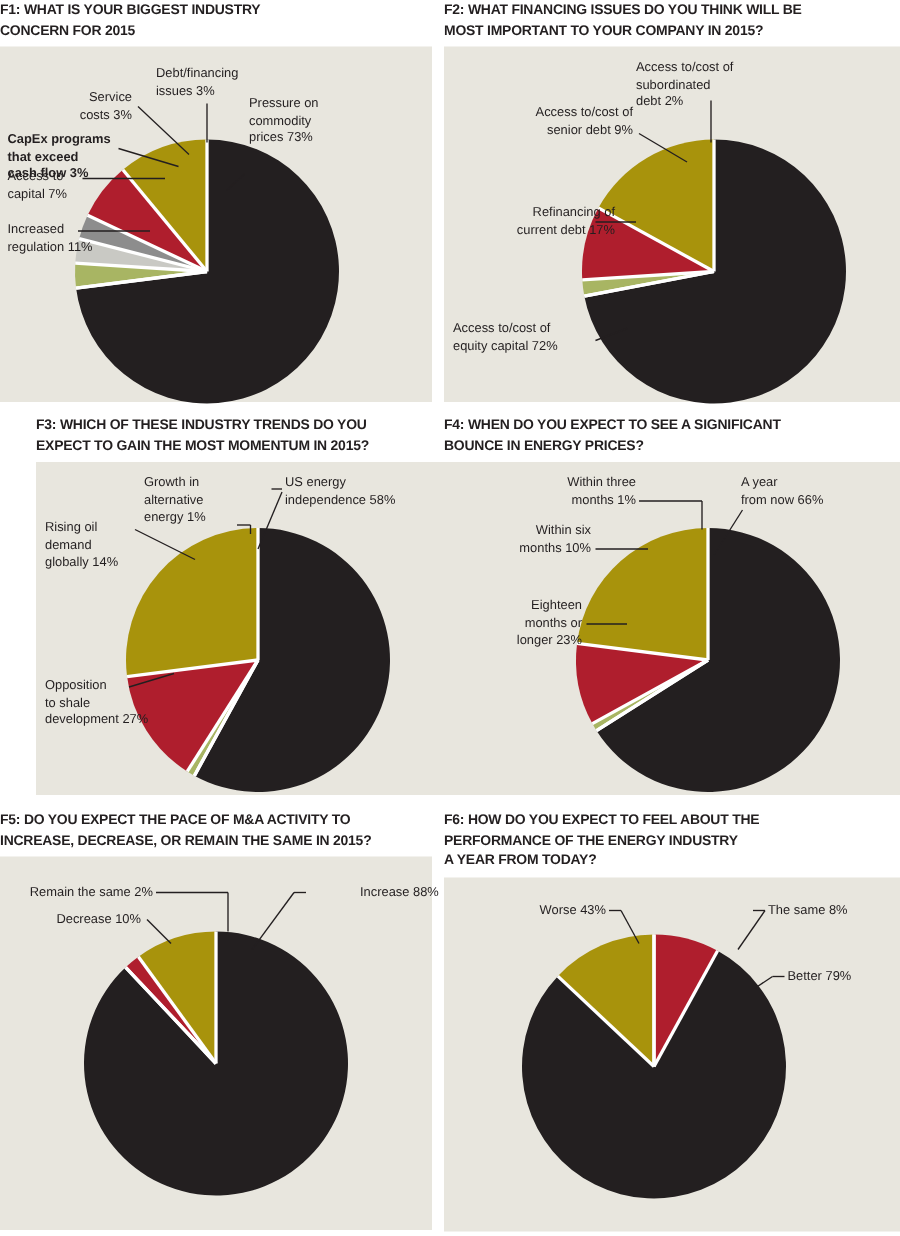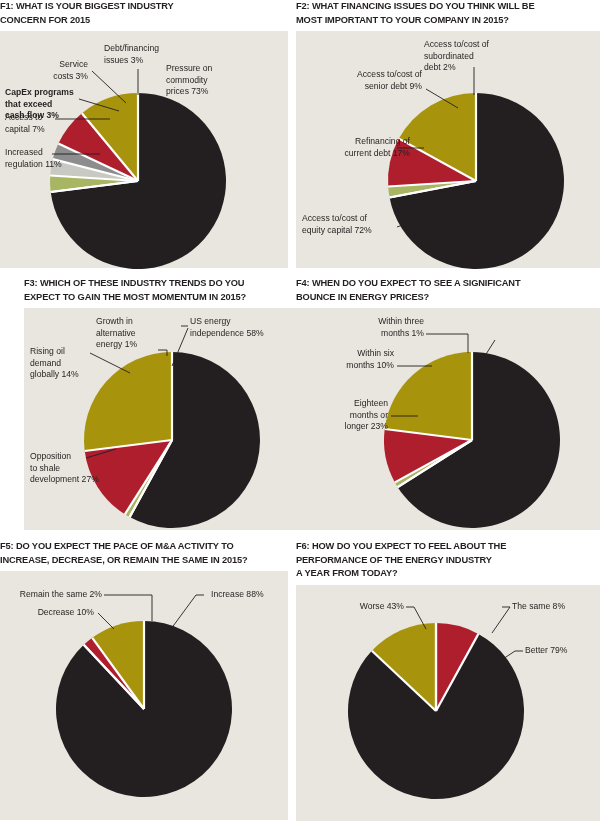--- a/index.html
+++ b/index.html
@@ -246,20 +246,22 @@
       <svg style="position:absolute; left:0; top:0;" width="304" height="222">
         <g stroke="#231f20" stroke-width="0.9" fill="none">
           <line x1="199" y1="32" x2="180" y2="62"></line>
           <line x1="130" y1="26" x2="172" y2="26"></line>
           <line x1="172" y1="26" x2="172" y2="45"></line>
           <line x1="101" y1="58" x2="136" y2="58"></line>
           <line x1="95" y1="108" x2="122" y2="108"></line>
         </g>
       </svg>
 
+      <div class="lbl l" style="left:198px; top:8px; width:92px;"><span>A year
+from now 66%</span></div>
       <div class="lbl r" style="left:48px; top:8px; width:80px;"><span>Within three
 months 1%</span></div>
       <div class="lbl r" style="left:22px; top:40px; width:76px;"><span>Within six
 months 10%</span></div>
       <div class="lbl r" style="left:10px; top:90px; width:82px;"><span>Eighteen
 months or
 longer 23%</span></div>
     </div>
   </div>
 
@@ -291,21 +293,21 @@
       <svg style="position:absolute; left:0; top:0;" width="288" height="249">
         <g stroke="#231f20" stroke-width="0.9" fill="none">
           <line x1="196" y1="24" x2="168" y2="62"></line>
           <line x1="196" y1="24" x2="204" y2="24"></line>
           <line x1="152" y1="24" x2="152" y2="50"></line>
           <line x1="104" y1="24" x2="152" y2="24"></line>
           <line x1="98" y1="42" x2="114" y2="58"></line>
         </g>
       </svg>
 
-      <div class="lbl l" style="left:193px; top:18px; width:78px;padding-left:18px;"><span>Increase 88%</span></div>
+      <div class="lbl l" style="left:222px; top:18px; width:78px;padding-left:18px;"><span>Increase 88%</span></div>
       <div class="lbl r" style="left:6px; top:18px; width:96px;"><span>Remain the same 2%</span></div>
       <div class="lbl r" style="left:6px; top:36px; width:88px;"><span>Decrease 10%</span></div>
     </div>
   </div>
 
   <div class="panel" style="left:296px; top:540px; width:304px; height:284px;">
     <div class="panel-title">
       <span>F6:  HOW DO YOU EXPECT TO FEEL ABOUT THE</span><br>
       <span>PERFORMANCE OF THE ENERGY INDUSTRY</span><br>
       <span>A YEAR FROM TODAY?</span>

